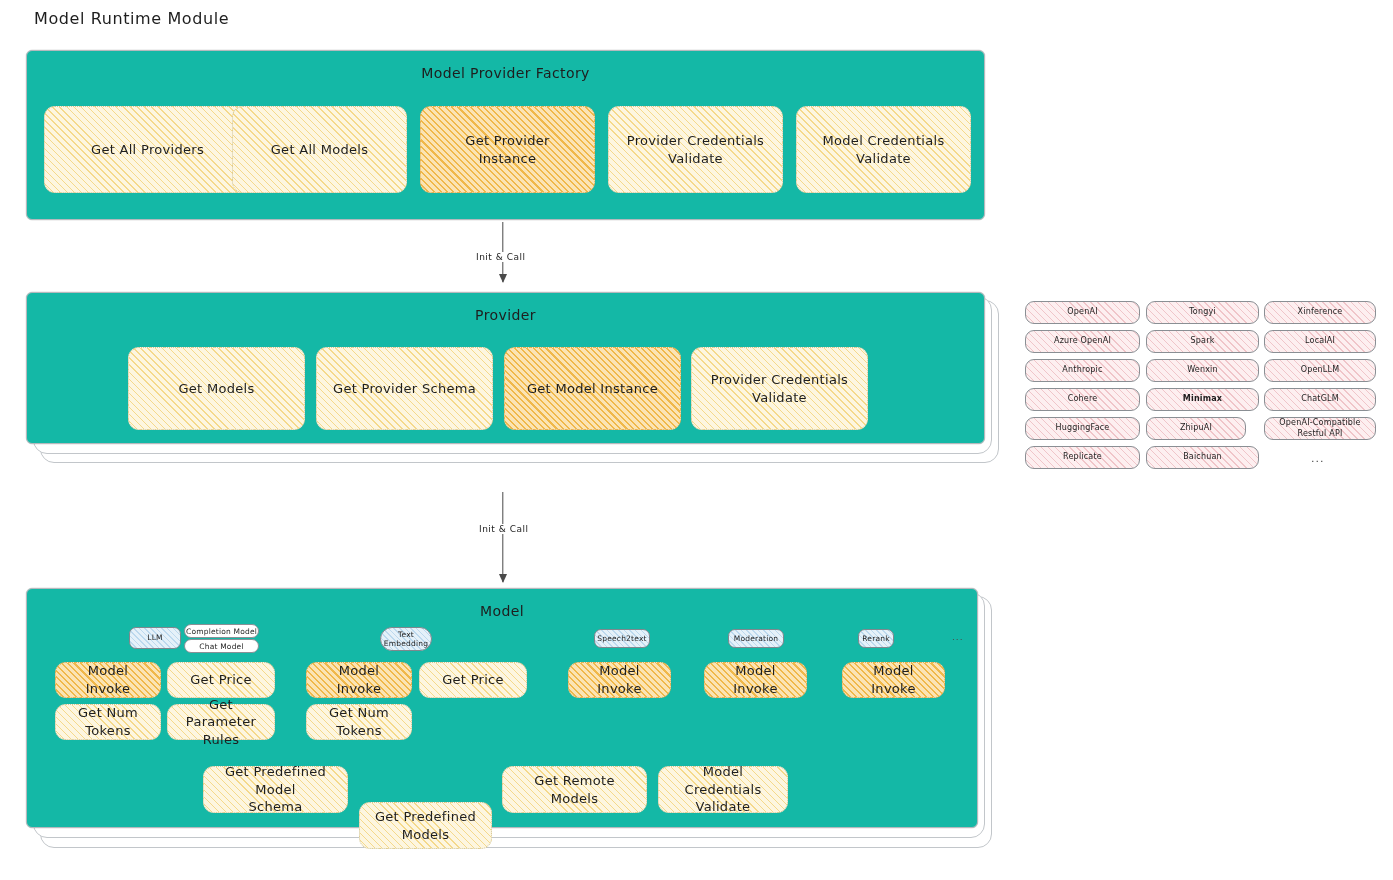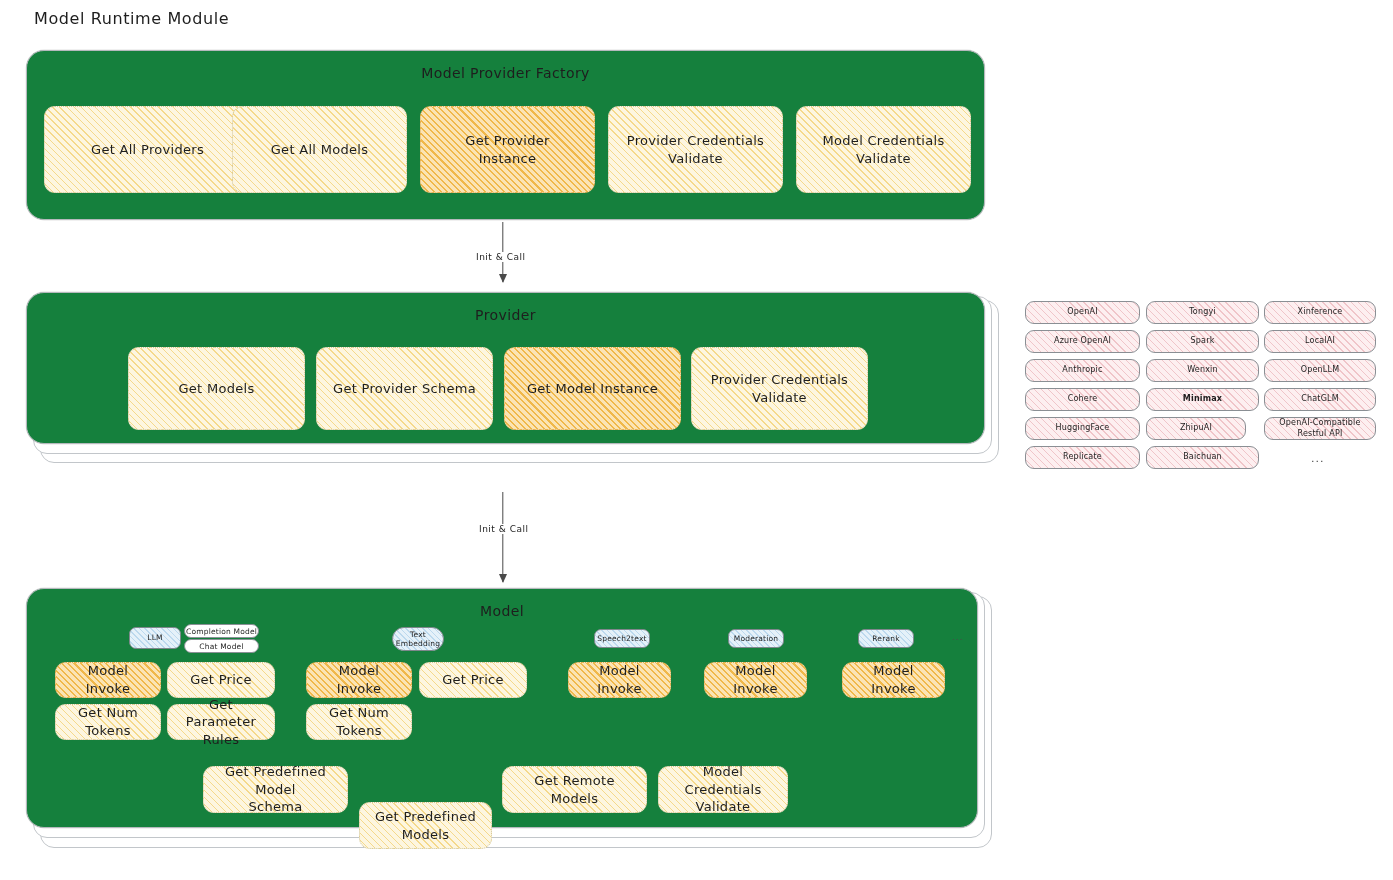--- a/index.html
+++ b/index.html
@@ -35,23 +35,23 @@
   .page-title{
     position:absolute;left:34px;top:9px;
     font-size:16px;letter-spacing:.6px;
     color:#1e1e1e;
     white-space:nowrap;
   }
 
   
   .container{
     position:absolute;
-    background:#15803d;
+    background:#14b8a6;
     border:1.3px solid #b5b9bd;
-    border-radius:18px;
+    border-radius:6px;
     box-shadow:0 0 0 0.4px rgba(0,0,0,.12);
   }
   .container .sect-title{
     position:absolute;left:0;right:0;top:14px;
     text-align:center;
     font-size:14px;letter-spacing:.4px;
     color:#1e1e1e;
     pointer-events:none;
   }
   
@@ -234,33 +234,33 @@
   <div class="badge" style="left:129px;top:627px;width:52px;height:22px;">LLM</div>
   <div class="tag" style="left:184px;top:624px;width:75px;height:14px;">Completion Model</div>
   <div class="tag" style="left:184px;top:639px;width:75px;height:14px;">Chat Model</div>
 
   <div class="card orange" style="left:55px;top:662px;width:106px;height:36px;">Model Invoke</div>
   <div class="card yellow" style="left:167px;top:662px;width:108px;height:36px;">Get Price</div>
   <div class="card yellow" style="left:55px;top:704px;width:106px;height:36px;">Get Num Tokens</div>
   <div class="card yellow" style="left:167px;top:704px;width:108px;height:36px;">Get Parameter
 Rules</div>
 
-  <div class="badge" style="left:392px;top:627px;width:52px;height:24px;border-radius:12px;">Text
+  <div class="badge" style="left:380px;top:627px;width:52px;height:24px;border-radius:12px;">Text
 Embedding</div>
   <div class="card orange" style="left:306px;top:662px;width:106px;height:36px;">Model Invoke</div>
   <div class="card yellow" style="left:419px;top:662px;width:108px;height:36px;">Get Price</div>
   <div class="card yellow" style="left:306px;top:704px;width:106px;height:36px;">Get Num Tokens</div>
 
   <div class="badge" style="left:594px;top:629px;width:56px;height:19px;">Speech2text</div>
   <div class="card orange" style="left:568px;top:662px;width:103px;height:36px;">Model Invoke</div>
 
   <div class="badge" style="left:728px;top:629px;width:56px;height:19px;">Moderation</div>
   <div class="card orange" style="left:704px;top:662px;width:103px;height:36px;">Model Invoke</div>
 
-  <div class="badge" style="left:858px;top:629px;width:56px;height:19px;">Rerank</div>
+  <div class="badge" style="left:858px;top:629px;width:36px;height:19px;">Rerank</div>
   <div class="card orange" style="left:842px;top:662px;width:103px;height:36px;">Model Invoke</div>
 
   <div class="ellipsis sm" style="left:952px;top:632px;">...</div>
 
   <div class="card yellow" style="left:203px;top:766px;width:145px;height:47px;">Get Predefined Model
 Schema</div>
   <div class="card yellow" style="left:359px;top:802px;width:133px;height:47px;">Get Predefined
 Models</div>
   <div class="card yellow" style="left:502px;top:766px;width:145px;height:47px;">Get Remote Models</div>
   <div class="card yellow" style="left:658px;top:766px;width:130px;height:47px;">Model Credentials

